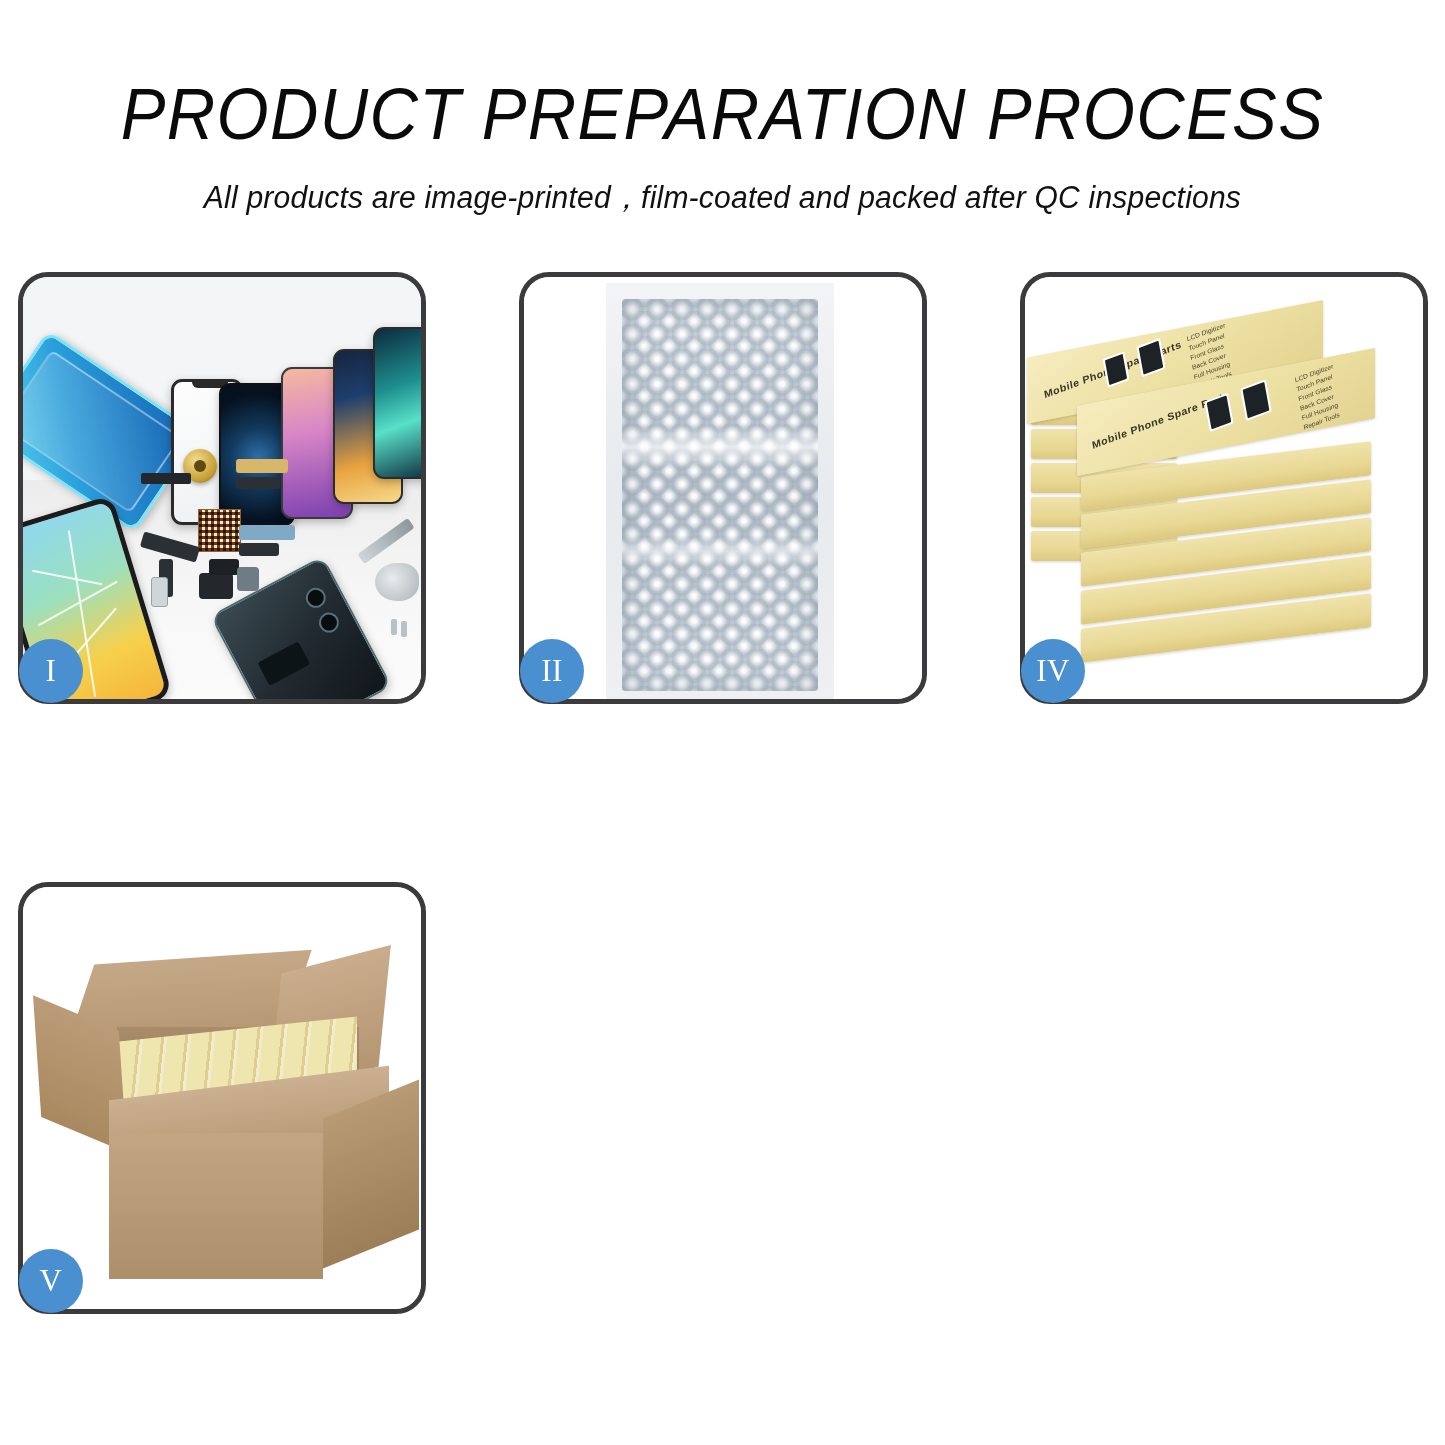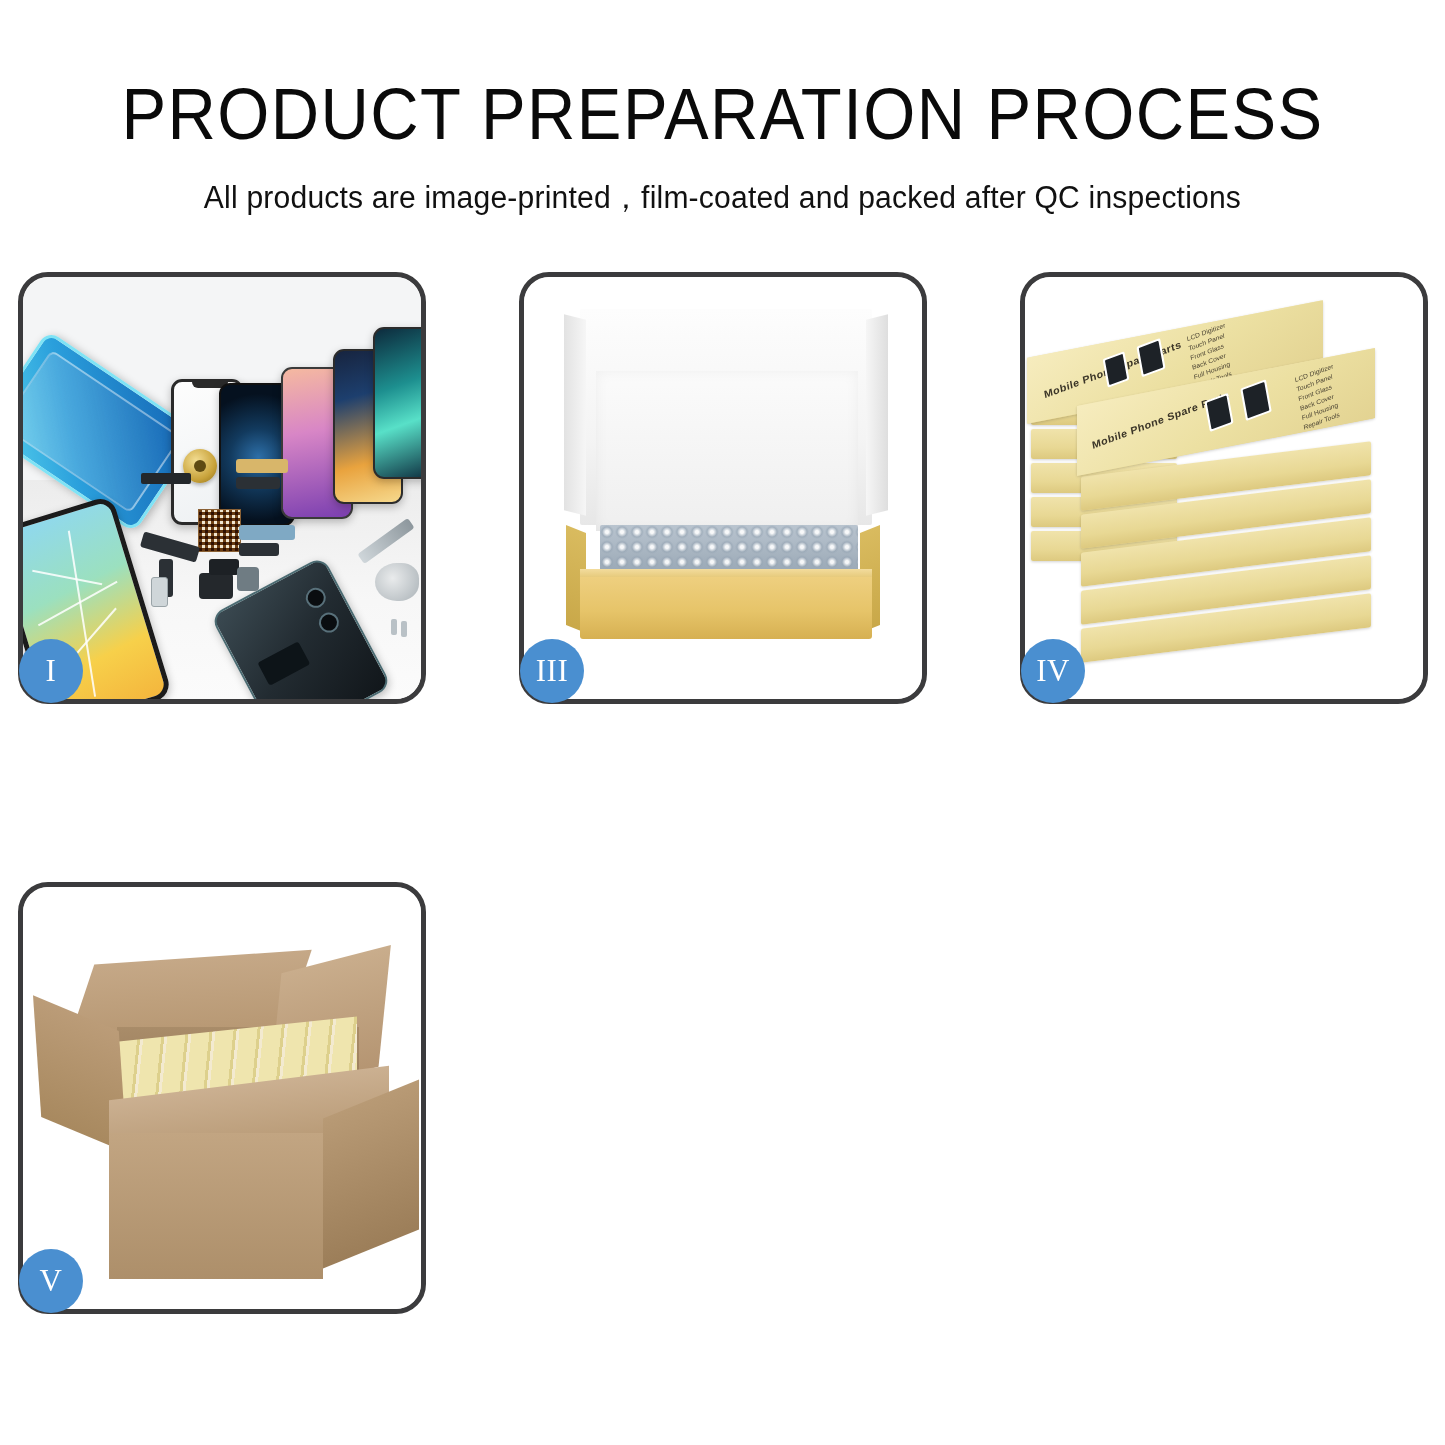--- a/index.html
+++ b/index.html
@@ -5,21 +5,21 @@
   * { box-sizing: border-box; margin: 0; padding: 0; }
   html, body {
     width: 1445px; height: 1445px;
     background: #ffffff;
     font-family: "Liberation Sans", sans-serif;
     overflow: hidden;
   }
   .page { position: relative; width: 1445px; height: 1445px; background: #fff; }
 
   
-  .header { position: absolute; left: 0; top: 0; width: 1445px; text-align: center; }
+  .header { position: absolute; left: 0; top: 0; width: 1445px; text-align: center; font-style: italic; }
   .title {
     font-size: 72px;
     font-weight: 400;
     letter-spacing: 1.5px;
     color: #0a0a0a;
     line-height: 1;
     padding-top: 78px;
     transform: scaleX(0.93);
     white-space: nowrap;
   }
@@ -388,33 +388,30 @@
         <div class="part cam-mod"></div>
         <div class="part sensor"></div>
         <div class="part screw1"></div>
         <div class="part screw2"></div>
         <div class="part tool"></div>
         <div class="part brush"></div>
       </div>
       <div class="badge">I</div>
     </div>
 
-
     <div class="panel">
-      <div class="panel-inner p3">
-        <div class="m-lid"></div>
-        <div class="m-liner"></div>
-        <div class="m-side-l"></div>
-        <div class="m-side-r"></div>
-        <div class="m-insert"></div>
-        <div class="m-rim"></div>
-        <div class="m-front"></div>
+      <div class="panel-inner p2">
+        <div class="bw-sheet"></div>
+        <div class="bw-bubbles"></div>
+        <div class="bw-gloss"></div>
+        <div class="bw-gloss2"></div>
       </div>
-      <div class="badge">III</div>
+      <div class="badge">II</div>
     </div>
+
 
     <div class="panel">
       <div class="panel-inner p4">
         <div class="stack">
 
           <div class="ybox" style="left:6px;  top:118px; width:146px; height:30px;"></div>
           <div class="ybox" style="left:6px;  top:152px; width:146px; height:30px;"></div>
           <div class="ybox" style="left:6px;  top:186px; width:146px; height:30px;"></div>
           <div class="ybox" style="left:6px;  top:220px; width:146px; height:30px;"></div>
           <div class="ybox" style="left:6px;  top:254px; width:146px; height:30px;"></div>

